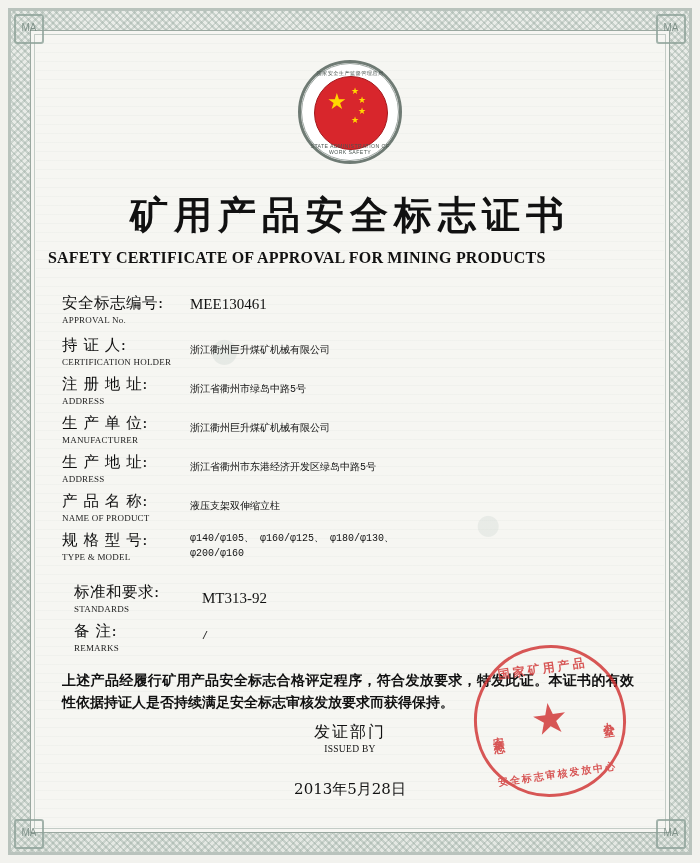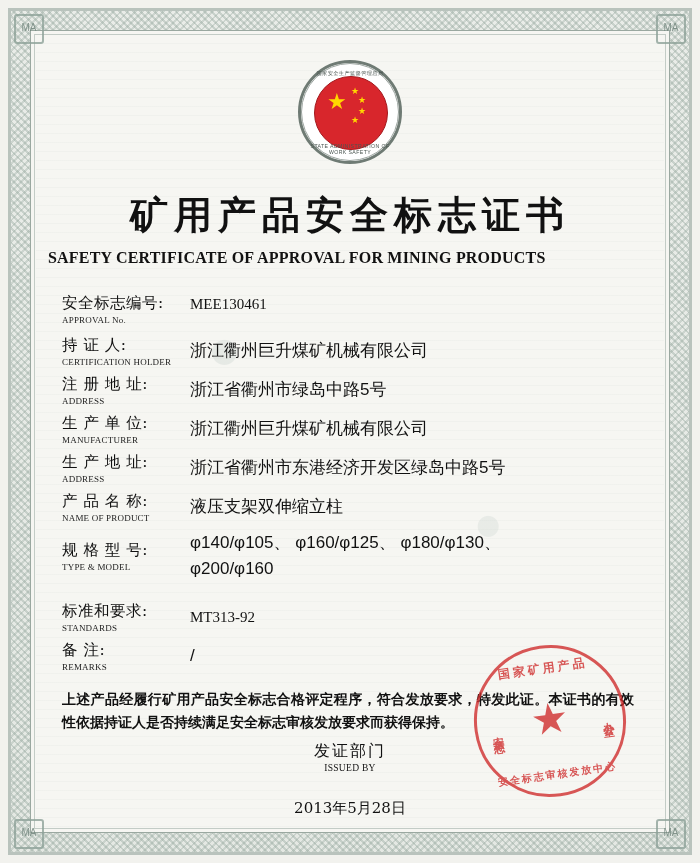--- a/index.html
+++ b/index.html
@@ -187,40 +187,40 @@
   }
   .label-en {
     font-size: 9px;
     color: #222;
     letter-spacing: 0.2px;
     margin-top: 1px;
     white-space: nowrap;
     font-family: "Liberation Serif", serif;
   }
   .value {
-    font-size: 17px;
+    font-size: 10px;
     color: #111;
     padding-top: 1px;
-    font-family: Liberation Sans, sans-serif;
+    font-family: Liberation Mono, monospace;
     line-height: 1.45;
   }
   .value.mono-ish {
     font-family: "Liberation Serif", serif;
     font-size: 15px;
   }
 
   .two-col {
     display: flex;
     align-items: flex-start;
     width: 100%;
   }
   .half-left { width: 230px; flex: 0 0 auto; display: flex; }
   .half-right { display: flex; flex: 1 1 auto; }
 
-  .gap-block { margin-top: 20px; }
+  .gap-block { margin-top: 20px; margin-left: 12px; }
 
   
   .statement {
     margin-top: 16px;
     padding-left: 14px;
     padding-right: 18px;
     font-size: 14px;
     line-height: 1.6;
     color: #111;
     font-family: "DejaVu Serif", serif;

